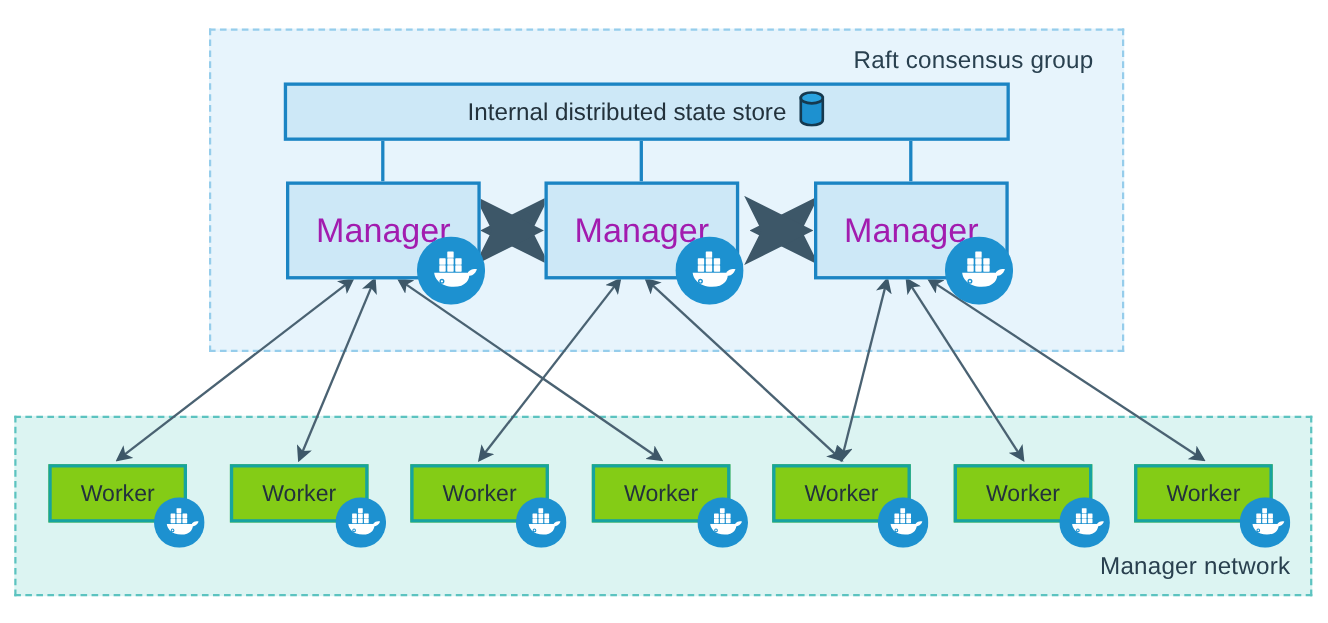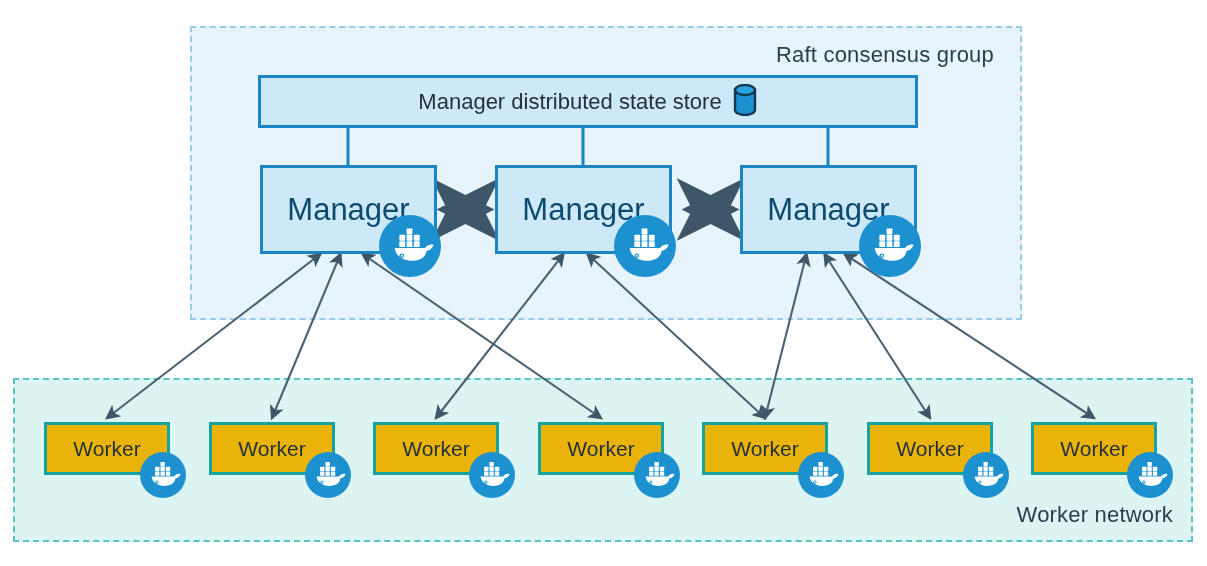--- a/index.html
+++ b/index.html
@@ -30,27 +30,27 @@
   }
   .statestore{
     left:258px;top:75px;width:660px;height:53px;
     background:#cde8f7;border:3px solid #1b84c3;
   }
   .statestore .lbl{font-size:22px;color:#23323c;}
   .mgr{
     width:177px;height:89px;top:165px;
     background:#cde8f7;border:3.5px solid #1b84c3;
   }
-  .mgr .lbl{font-size:31px;color:#0c4a6e;}
+  .mgr .lbl{font-size:31px;color:#a21caf;}
   #mgr1{left:260px;}
   #mgr2{left:495px;}
   #mgr3{left:740px;}
   .wkr{
     width:126px;height:53px;top:422px;
-    background:#eab308;border:3px solid #16a3a0;
+    background:#84cc16;border:3px solid #16a3a0;
   }
   .wkr .lbl{font-size:21px;color:#23323c;}
 
   
   .whale{position:absolute;display:block;}
 
   
   .dbicon{display:inline-block;vertical-align:middle;margin-left:10px;}
 
   svg.layer{position:absolute;left:0;top:0;width:1207px;height:566px;
@@ -64,33 +64,33 @@
 </head>
 <body>
 
 <div id="stage">
 
   <div class="group" id="raft-group">
     <div class="group-label" id="raft-label">Raft consensus group</div>
   </div>
 
   <div class="group" id="gossip-group">
-    <div class="group-label" id="gossip-label">Worker network</div>
+    <div class="group-label" id="gossip-label">Manager network</div>
   </div>
 
   <svg class="layer" id="connectors" viewBox="0 0 1207 566">
     <g stroke="#1b84c3" stroke-width="3" fill="none">
       <path d="M348,128 L348,165"></path>
       <path d="M583,128 L583,165"></path>
       <path d="M828,128 L828,165"></path>
     </g>
   </svg>
 
   <div class="node statestore">
-    <span class="lbl">Manager distributed state store</span>
+    <span class="lbl">Internal distributed state store</span>
     <span class="dbicon">
       <svg width="26" height="32" viewBox="0 0 26 32">
         <path d="M3,6 L3,26 a10,5 0 0,0 20,0 L23,6 Z" fill="#1d91d0" stroke="#15394f" stroke-width="2.4"></path>
         <ellipse cx="13" cy="6" rx="10" ry="5" fill="#2aa3e0" stroke="#15394f" stroke-width="2.4"></ellipse>
       </svg>
     </span>
   </div>
 
   <div class="node mgr" id="mgr1">
     <span class="lbl">Manager</span>

